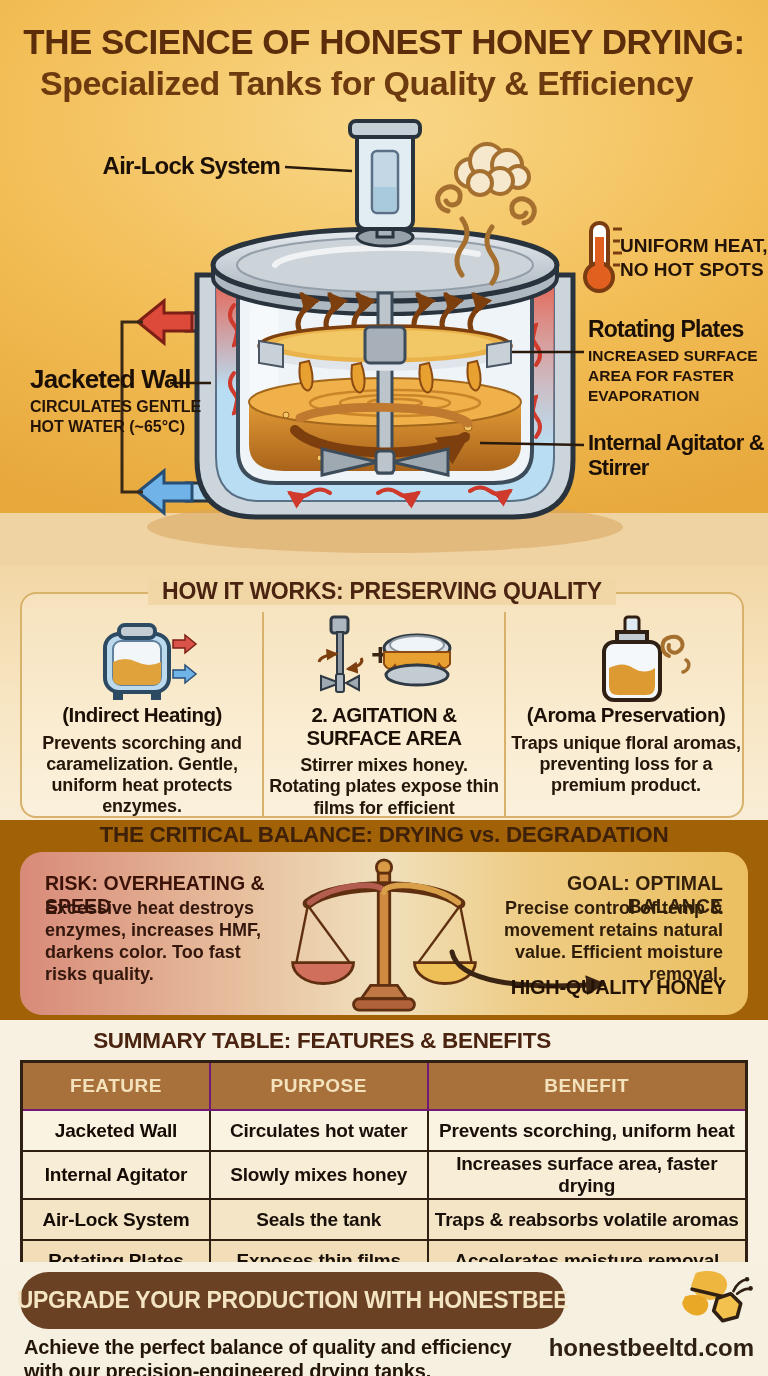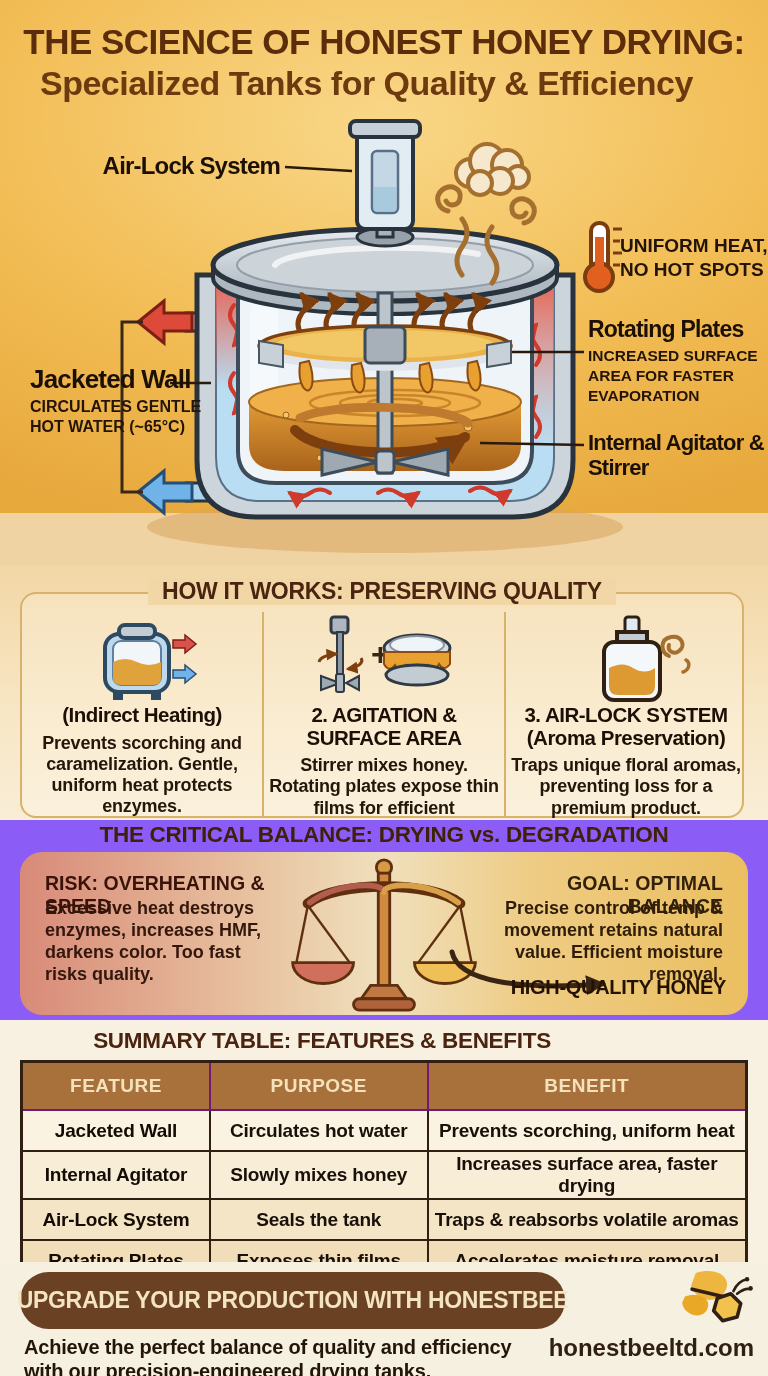--- a/index.html
+++ b/index.html
@@ -40,21 +40,21 @@
     white-space:nowrap;letter-spacing:-0.3px;}
   .works-cols{display:flex;height:100%;padding-top:18px;box-sizing:border-box;}
   .wcol{flex:1;text-align:center;padding:0 4px;}
   .wcol+.wcol{border-left:2px solid #d8b16b;}
   .wicon{height:92px;display:flex;align-items:center;justify-content:center;}
   .whead{font-size:20.5px;font-weight:bold;color:#1c1006;line-height:1.1;letter-spacing:-0.5px;}
   .wbody{margin:6px auto 0;width:232px;font-size:18px;font-weight:600;color:#241608;
     line-height:1.18;letter-spacing:-0.2px;}
 
   
-  #balance-sec{top:820px;height:200px;background:#8b5cf6;}
+  #balance-sec{top:820px;height:200px;background:#a16207;}
   #balance-title{position:absolute;top:2px;left:0;width:768px;text-align:center;
     font-size:22.5px;font-weight:bold;color:#3f2008;letter-spacing:-0.3px;}
   #balance-panel{position:absolute;left:20px;top:32px;width:728px;height:163px;border-radius:22px;
     background:linear-gradient(90deg,#d88a78 0%,#e8c2a0 32%,#f0e0bd 50%,#eecc84 70%,#ebbf60 100%);}
   #risk-head{position:absolute;left:25px;top:20px;width:260px;font-size:19.5px;font-weight:bold;color:#3a1208;}
   #risk-body{position:absolute;left:25px;top:46px;width:240px;font-size:18px;font-weight:600;
     color:#33160c;line-height:1.22;}
   #goal-head{position:absolute;right:25px;top:20px;width:245px;text-align:right;font-size:19.5px;
     font-weight:bold;color:#33200a;}
   #goal-body{position:absolute;right:25px;top:46px;width:240px;text-align:right;font-size:18px;
@@ -317,21 +317,20 @@
         <div class="wicon">
           <svg width="150" height="92" viewBox="0 0 150 92">
             <rect x="74" y="5" width="14" height="17" rx="3" fill="#dfeaf2" stroke="#2f2013" stroke-width="3"></rect>
             <rect x="66" y="20" width="30" height="12" fill="#c3ccd3" stroke="#2f2013" stroke-width="4"></rect>
             <rect x="53" y="30" width="56" height="58" rx="10" fill="#f4f8fa" stroke="#2f2013" stroke-width="4"></rect>
             <path d="M58,56 q14,-7 24,0 q12,7 22,0 L104,74 q0,9 -9,9 L67,83 q-9,0 -9,-9 Z" fill="#dd9a33"></path>
             <path d="M118,44 c-9,-4 -9,-17 2,-19 c11,-2 15,9 8,14 c-5,4 -12,0 -10,-6" fill="none" stroke="#a5702f" stroke-width="4" stroke-linecap="round"></path>
             <path d="M132,60 c6,-2 8,-9 3,-12" fill="none" stroke="#a5702f" stroke-width="3.5" stroke-linecap="round"></path>
           </svg>
         </div>
-        <div class="whead">3. AIR-LOCK SYSTEM</div>
         <div class="whead">(Aroma Preservation)</div>
         <div class="wbody">Traps unique floral aromas, preventing loss for a premium product.</div>
       </div>
 
     </div>
   </div>
 </section>
 
 <section id="balance-sec">
   <div id="balance-title">THE CRITICAL BALANCE: DRYING vs. DEGRADATION</div>

